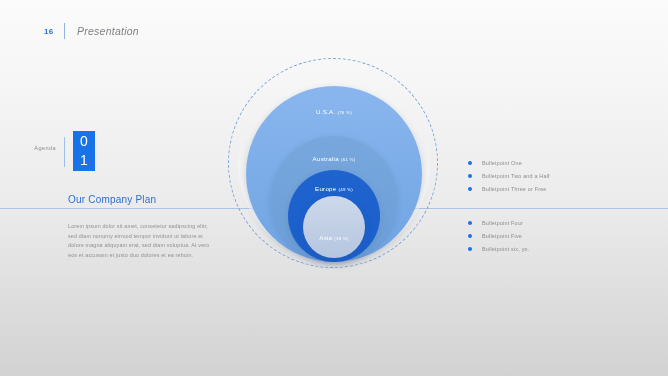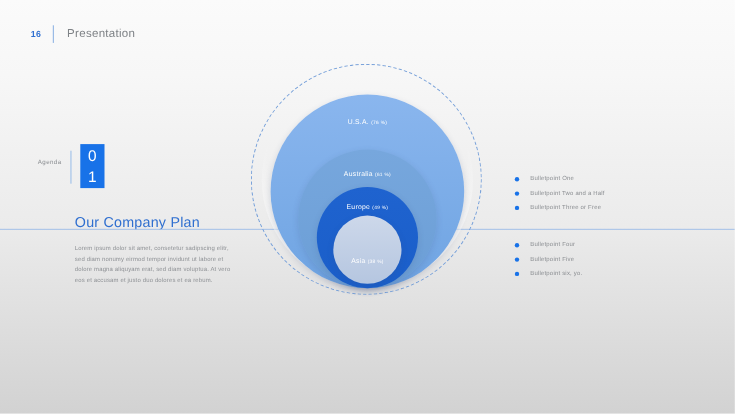--- a/index.html
+++ b/index.html
@@ -17,21 +17,21 @@
     position: relative;
     width: 668px;
     height: 376px;
     background: linear-gradient(180deg, #fbfbfb 0%, #f7f7f7 18%, #ebebeb 55%, #dcdcdc 82%, #d2d2d2 100%);
     overflow: hidden;
   }
 
   
   .header {
     position: absolute;
-    left: 28px;
+    left: 44px;
     top: 22px;
     display: flex;
     align-items: center;
     height: 18px;
   }
   .header-number {
     font-size: 8px;
     font-weight: bold;
     color: #2f6fd0;
     letter-spacing: .3px;
@@ -40,20 +40,21 @@
   .header-rule {
     width: 1px;
     height: 16px;
     background: #8fb4e4;
     margin: 0 12px 0 2px;
   }
   .header-title {
     font-size: 10.5px;
     color: #7e8286;
     letter-spacing: .25px;
+    font-style: italic;
   }
 
   
   .agenda-row {
     position: absolute;
     left: 30px;
     top: 131px;
     display: flex;
     align-items: flex-start;
   }
@@ -95,21 +96,21 @@
     top: 170px;
     font-size: 20px;
     font-weight: 400;
     color: #6d7175;
     letter-spacing: .2px;
   }
   .title-sub {
     position: absolute;
     left: 68px;
     top: 194px;
-    font-size: 13px;
+    font-size: 10px;
     color: #2f6fd0;
     letter-spacing: .2px;
   }
 
   
   .full-rule {
     position: absolute;
     left: 0;
     top: 208px;
     width: 668px;

